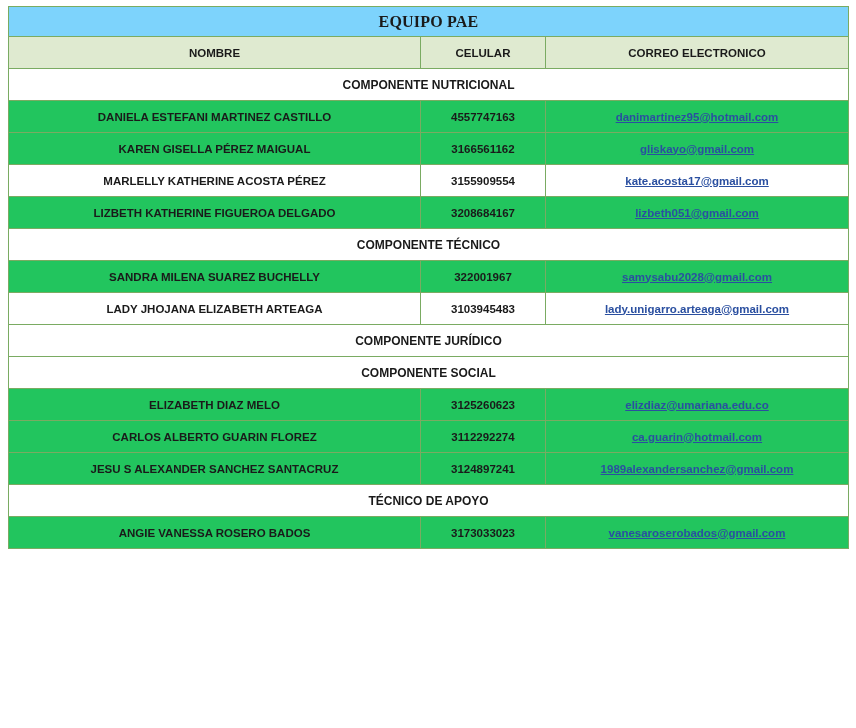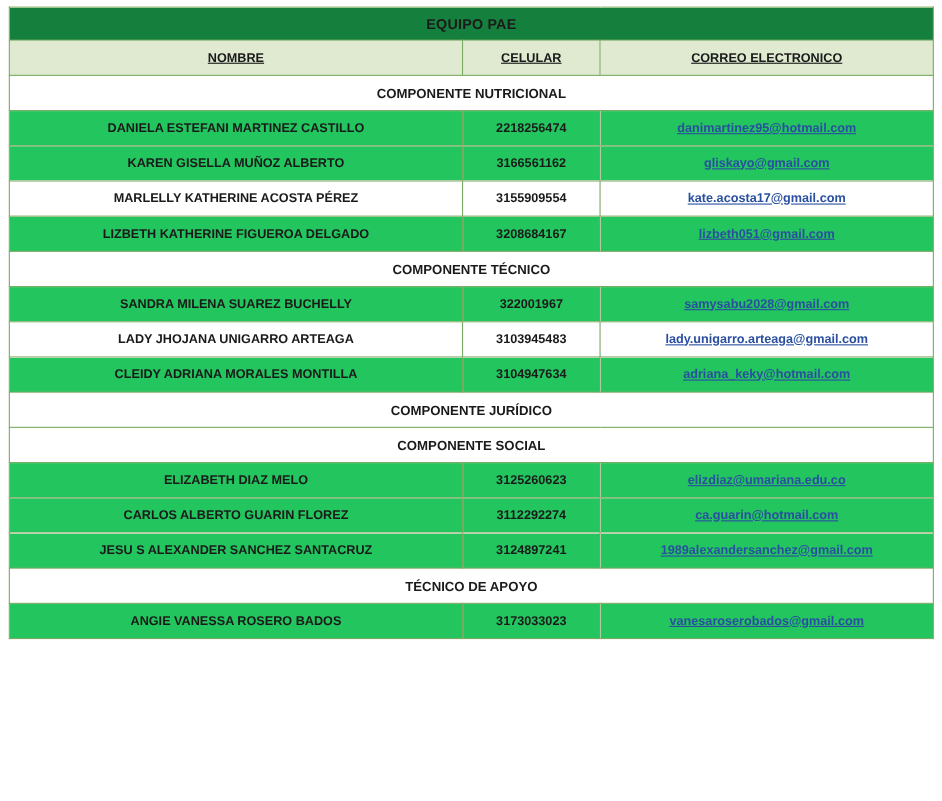--- a/index.html
+++ b/index.html
@@ -36,30 +36,30 @@
     padding: 4px 4px;
     height: 19px;
     overflow: hidden;
     white-space: nowrap;
   }
   .col-name { width: 412px; }
   .col-cel  { width: 125px; }
   .col-mail { width: 303px; }
 
   tr.title td {
-    background: #15803d;
-    font-size: 13px;
+    background: #7dd3fc;
+    font-size: 16px;
     letter-spacing: .2px;
     padding: 5px 4px;
+    font-family: Liberation Serif, serif;
   }
   tr.header td {
     background: #dfead0;
     font-size: 11.5px;
     padding: 6px 4px;
-    text-decoration: underline;
   }
   tr.section td {
     background: #ffffff;
     font-size: 12px;
     padding: 6px 4px;
   }
   tr.data td {
     padding: 6px 6px;
   }
   tr.shade td { background: #22c55e; }
@@ -91,25 +91,25 @@
         <tr class="header">
           <td>NOMBRE</td>
           <td>CELULAR</td>
           <td>CORREO ELECTRONICO</td>
         </tr>
         <tr class="section">
           <td colspan="3">COMPONENTE NUTRICIONAL</td>
         </tr>
         <tr class="data shade">
           <td class="nm">DANIELA ESTEFANI MARTINEZ CASTILLO</td>
-          <td class="cel">2218256474</td>
+          <td class="cel">4557747163</td>
           <td><a class="mail" href="#">danimartinez95@hotmail.com</a></td>
         </tr>
         <tr class="data shade">
-          <td class="nm">KAREN GISELLA MUÑOZ ALBERTO</td>
+          <td class="nm">KAREN GISELLA PÉREZ MAIGUAL</td>
           <td class="cel">3166561162</td>
           <td><a class="mail" href="#">gliskayo@gmail.com</a></td>
         </tr>
         <tr class="data plain">
           <td class="nm">MARLELLY KATHERINE ACOSTA PÉREZ</td>
           <td class="cel">3155909554</td>
           <td><a class="mail" href="#">kate.acosta17@gmail.com</a></td>
         </tr>
         <tr class="data shade">
           <td class="nm">LIZBETH KATHERINE FIGUEROA DELGADO</td>
@@ -118,28 +118,23 @@
         </tr>
         <tr class="section">
           <td colspan="3">COMPONENTE TÉCNICO</td>
         </tr>
         <tr class="data shade">
           <td class="nm">SANDRA MILENA SUAREZ  BUCHELLY</td>
           <td class="cel">322001967</td>
           <td><a class="mail" href="#">samysabu2028@gmail.com</a></td>
         </tr>
         <tr class="data plain">
-          <td class="nm">LADY JHOJANA UNIGARRO ARTEAGA</td>
+          <td class="nm">LADY JHOJANA ELIZABETH ARTEAGA</td>
           <td class="cel">3103945483</td>
           <td><a class="mail" href="#">lady.unigarro.arteaga@gmail.com</a></td>
-        </tr>
-        <tr class="data shade">
-          <td class="nm">CLEIDY ADRIANA MORALES MONTILLA</td>
-          <td class="cel">3104947634</td>
-          <td><a class="mail" href="#">adriana_keky@hotmail.com</a></td>
         </tr>
         <tr class="section">
           <td colspan="3">COMPONENTE JURÍDICO</td>
         </tr>
         <tr class="section">
           <td colspan="3">COMPONENTE SOCIAL</td>
         </tr>
         <tr class="data shade">
           <td class="nm">ELIZABETH DIAZ MELO</td>
           <td class="cel">3125260623</td>

